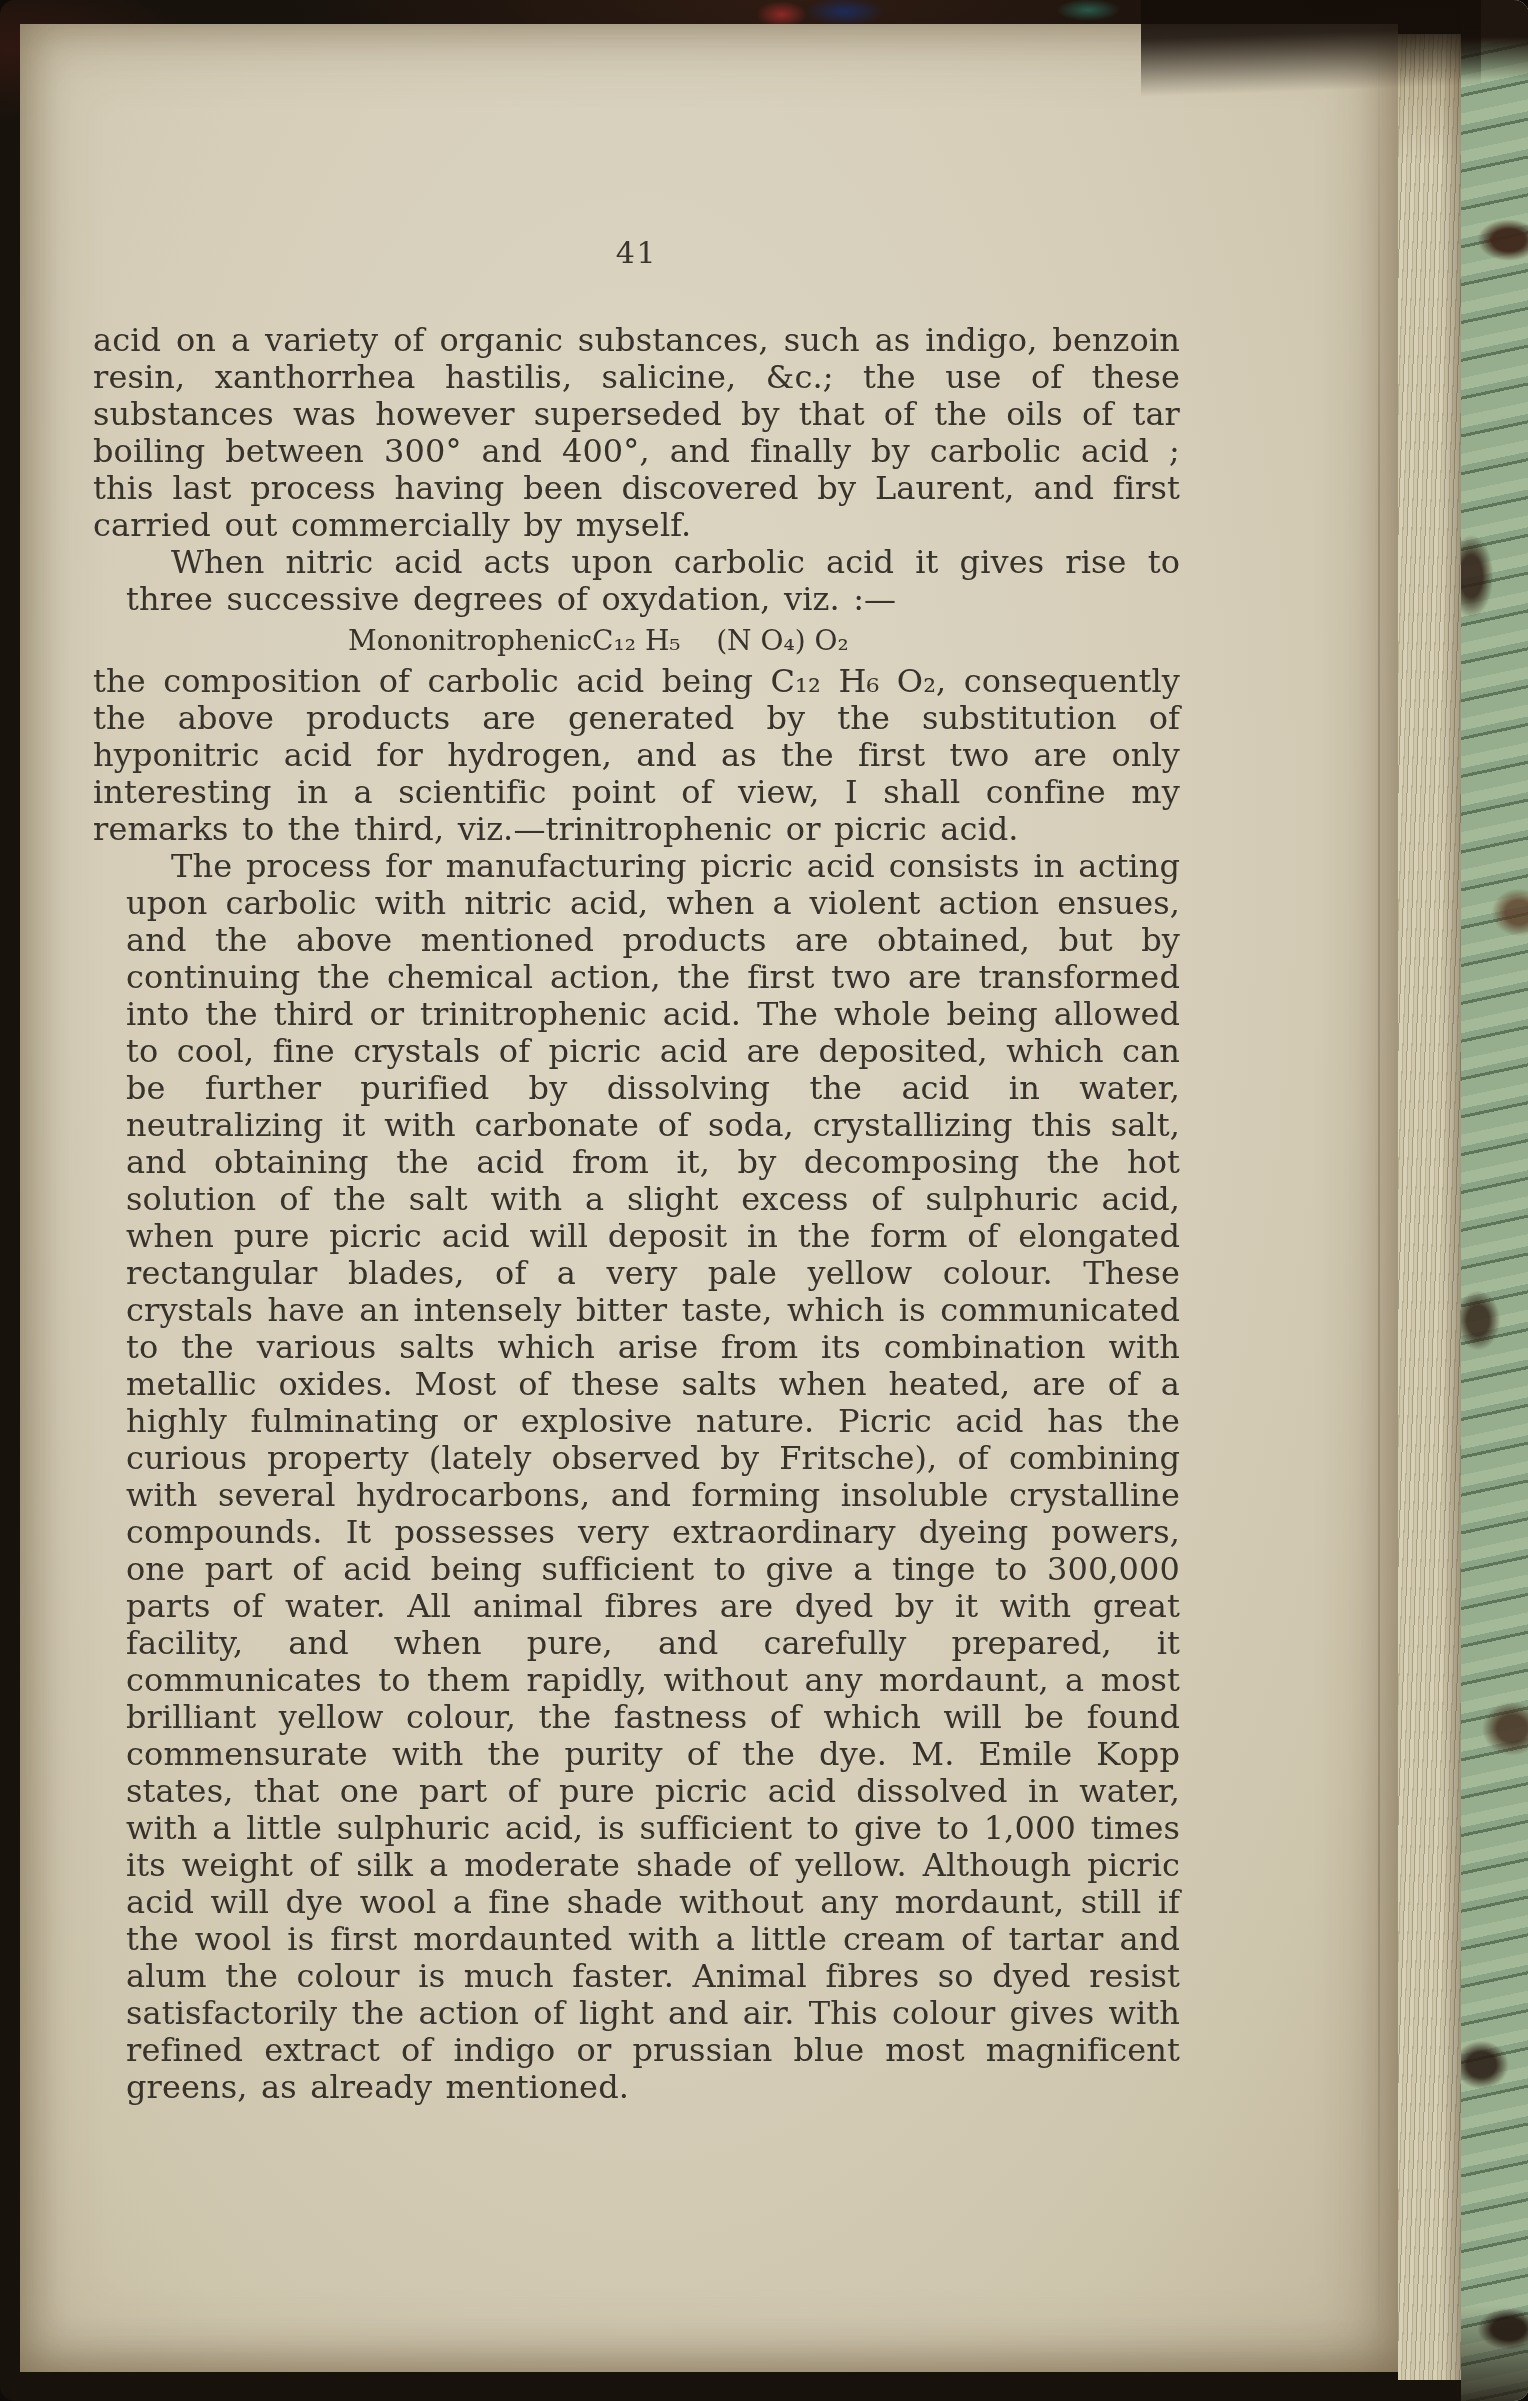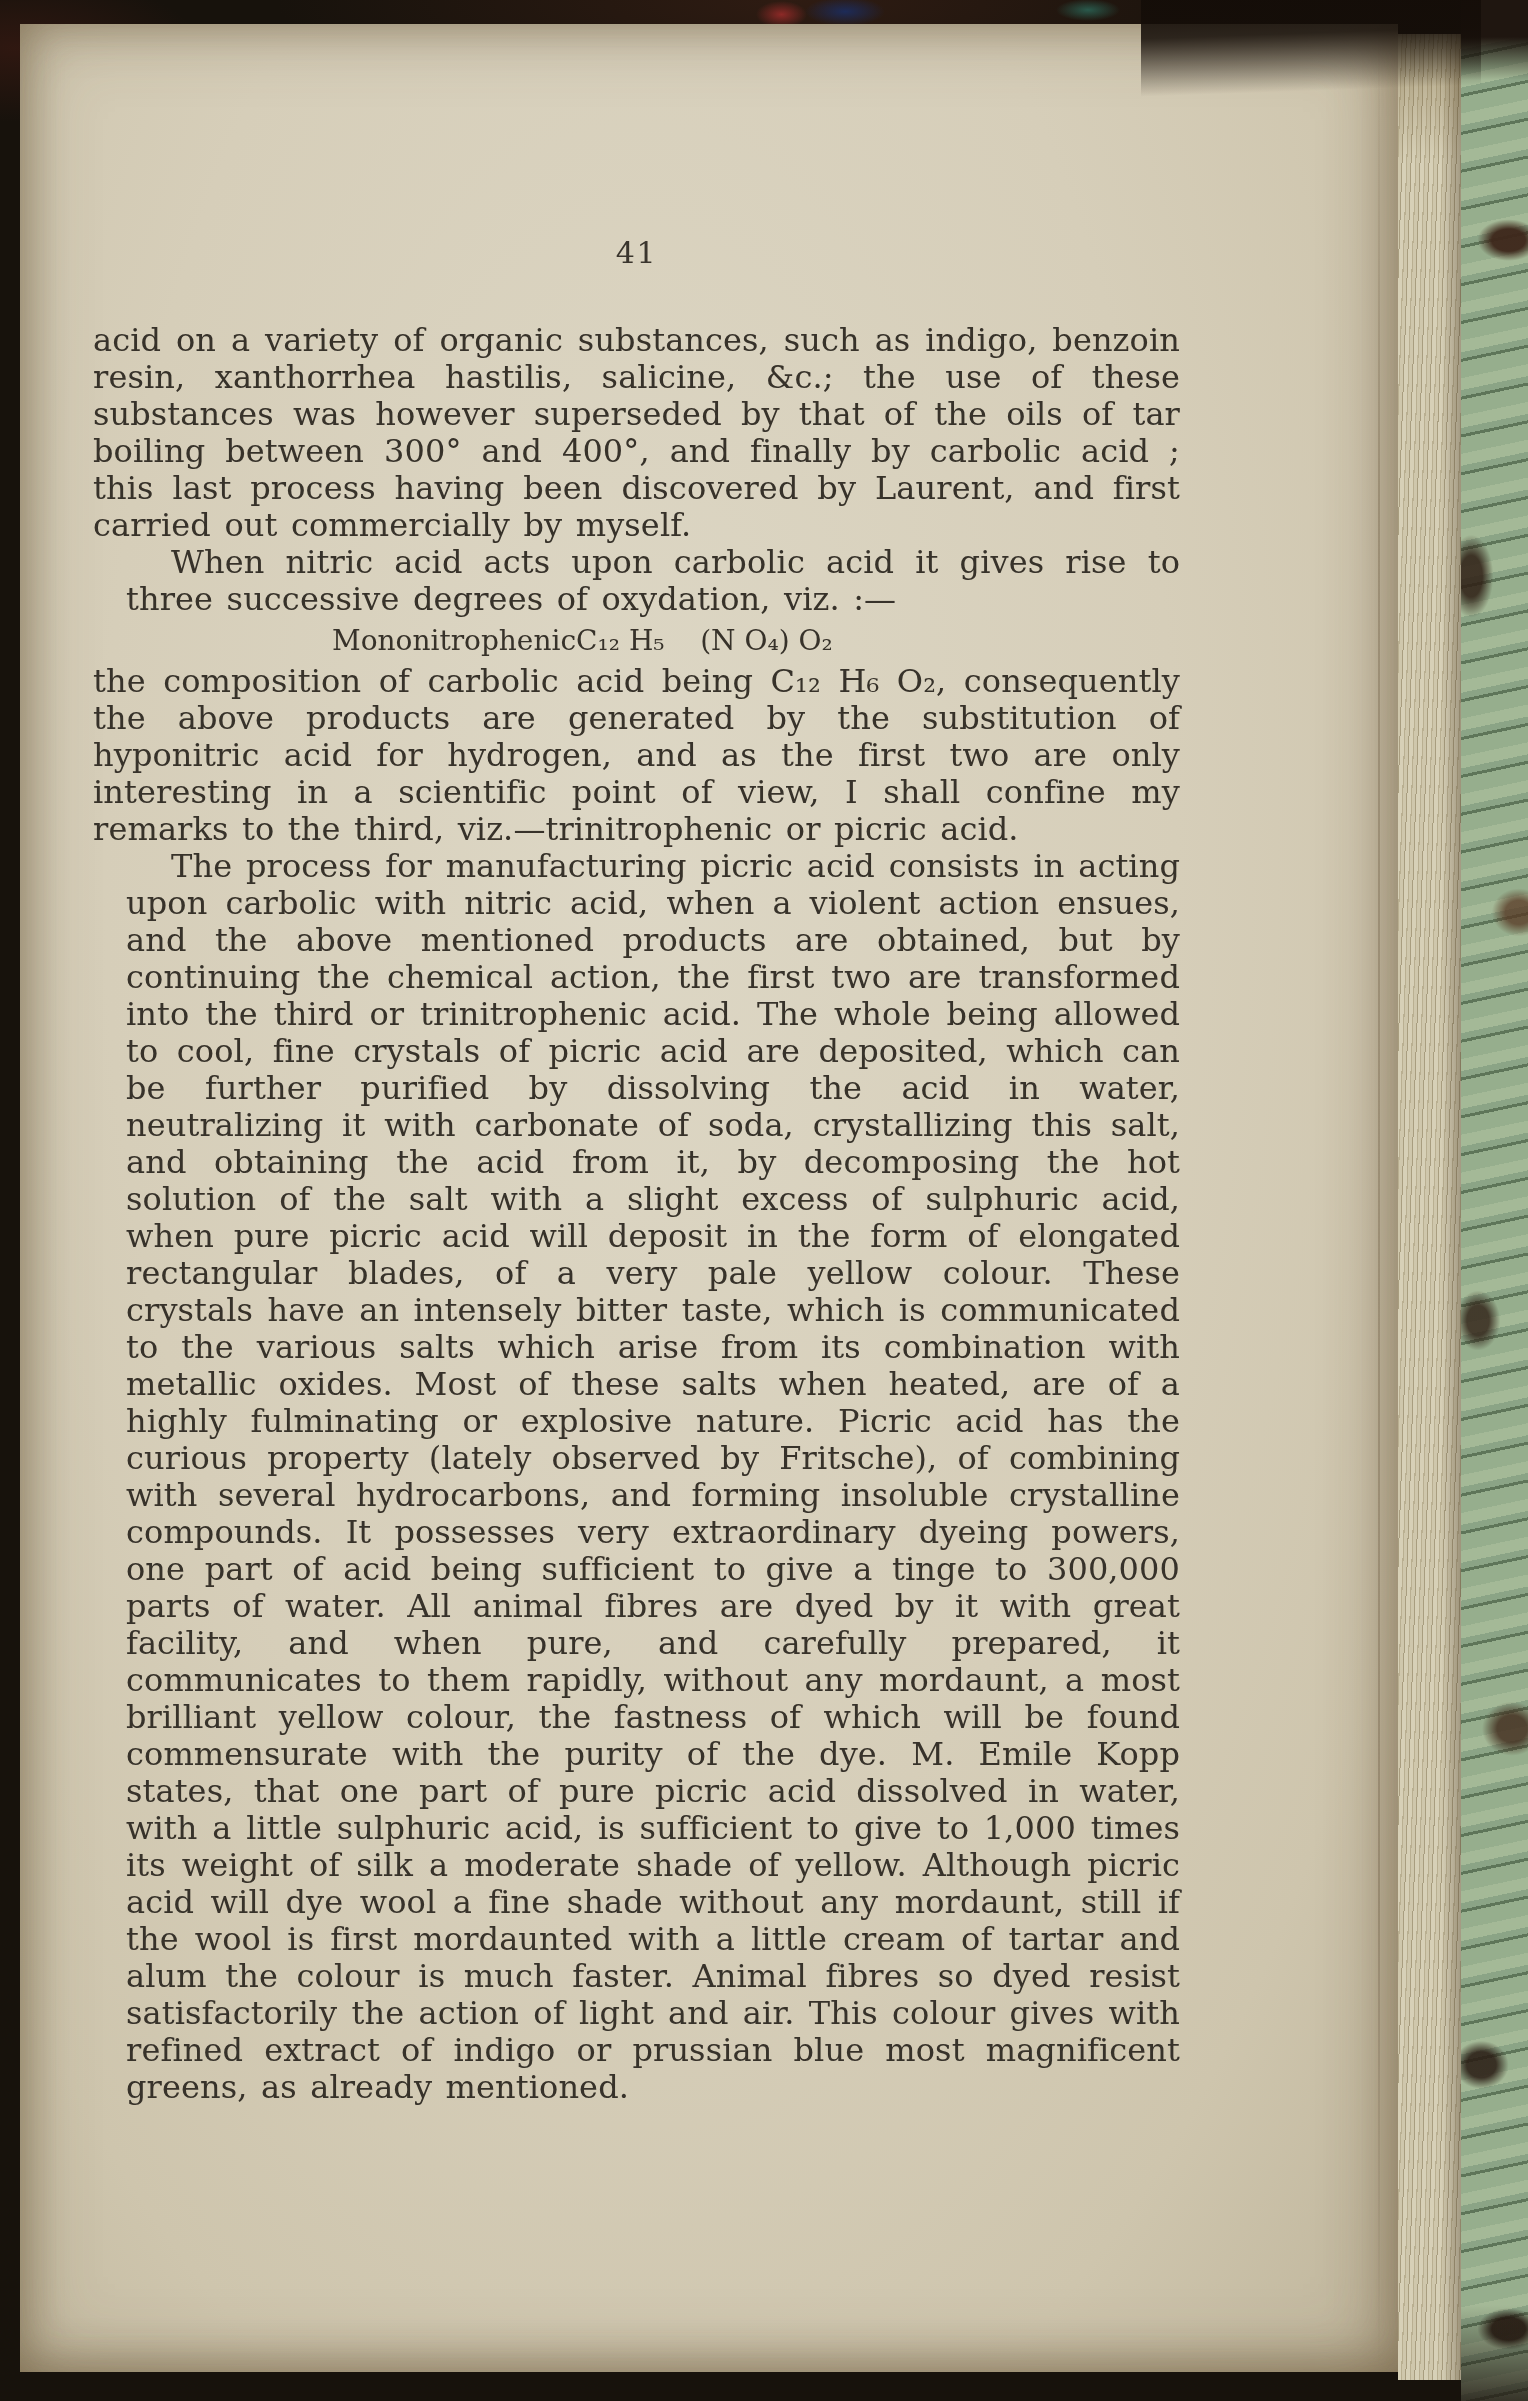--- a/index.html
+++ b/index.html
@@ -3,39 +3,39 @@
 <meta charset="utf-8">
 <style>
   *{box-sizing:border-box;margin:0;padding:0}
   html,body{background:#0e0b08}
   body{width:1529px;height:2401px;position:relative;font-family:"DejaVu Serif","Liberation Serif",serif;}
 
   .scene{position:absolute;inset:0;overflow:hidden;
     background:
       radial-gradient(743px 170px at 52% 0px, rgba(90,45,30,.35), transparent 70%),
       radial-gradient(265px 106px at 1% 2%, rgba(120,40,30,.25), transparent 70%),
-      #17120c;}
+      #17120c; border-radius: 15px;}
 
   
   .paper{position:absolute;left:20px;top:24.4px;width:1378px;height:2348px;z-index:2;
     background:radial-gradient(ellipse at 45% 35%, #ddd7c5 0%, #d6ceb9 50%, #cec5ad 78%, #bfb59b 100%);
     box-shadow:inset 0 0 80px rgba(90,70,40,.30), inset -18px 0 53px rgba(90,70,40,.22),
                inset 14px 0 37px rgba(90,70,40,.18), inset 0 -12.7px 37px rgba(90,70,40,.18);}
   .paper::after{content:"";position:absolute;right:18px;top:0;width:2.1px;height:100%;
     background:linear-gradient(rgba(80,60,35,0), rgba(80,60,35,.25) 20%, rgba(80,60,35,.25) 80%, rgba(80,60,35,0));}
 
   .page-number{position:absolute;left:73px;top:211px;width:1087px;text-align:center;
     font-size:30px;color:#3a352d;letter-spacing:1.6px;}
 
   .text-block{position:absolute;left:73px;top:298px;width:1087px;color:#37322a;}
   .para{font-size:32px;line-height:37px;text-align:justify;word-spacing:3.2px;letter-spacing:0.1px;}
   .para.indent{text-indent:45px;margin-left:33px;}
 
   .formula-block{padding-left:239px;margin:4.2px 0 5.3px 0;font-size:28px;line-height:35px;color:#37322a;}
-  .formula-row{white-space:nowrap;}
+  .formula-row{white-space:nowrap;margin-left:16px;}
   .f-name{display:inline-block;min-width:237px;}
   .f-val{white-space:pre;}
 
   
   .page-stack{position:absolute;left:1398px;top:34px;width:64px;height:2346px;z-index:1;
     background:
       linear-gradient(rgba(110,90,50,.40), rgba(110,90,50,0) 127px),
       linear-gradient(to left, rgba(60,45,25,.35), rgba(60,45,25,0) 21px),
       repeating-linear-gradient(92deg, #d7d0b7 0 3.7px, #b9af91 3.7px 4.8px, #cfc7ac 4.8px 8px, #a89d7f 8px 9px);}
 

